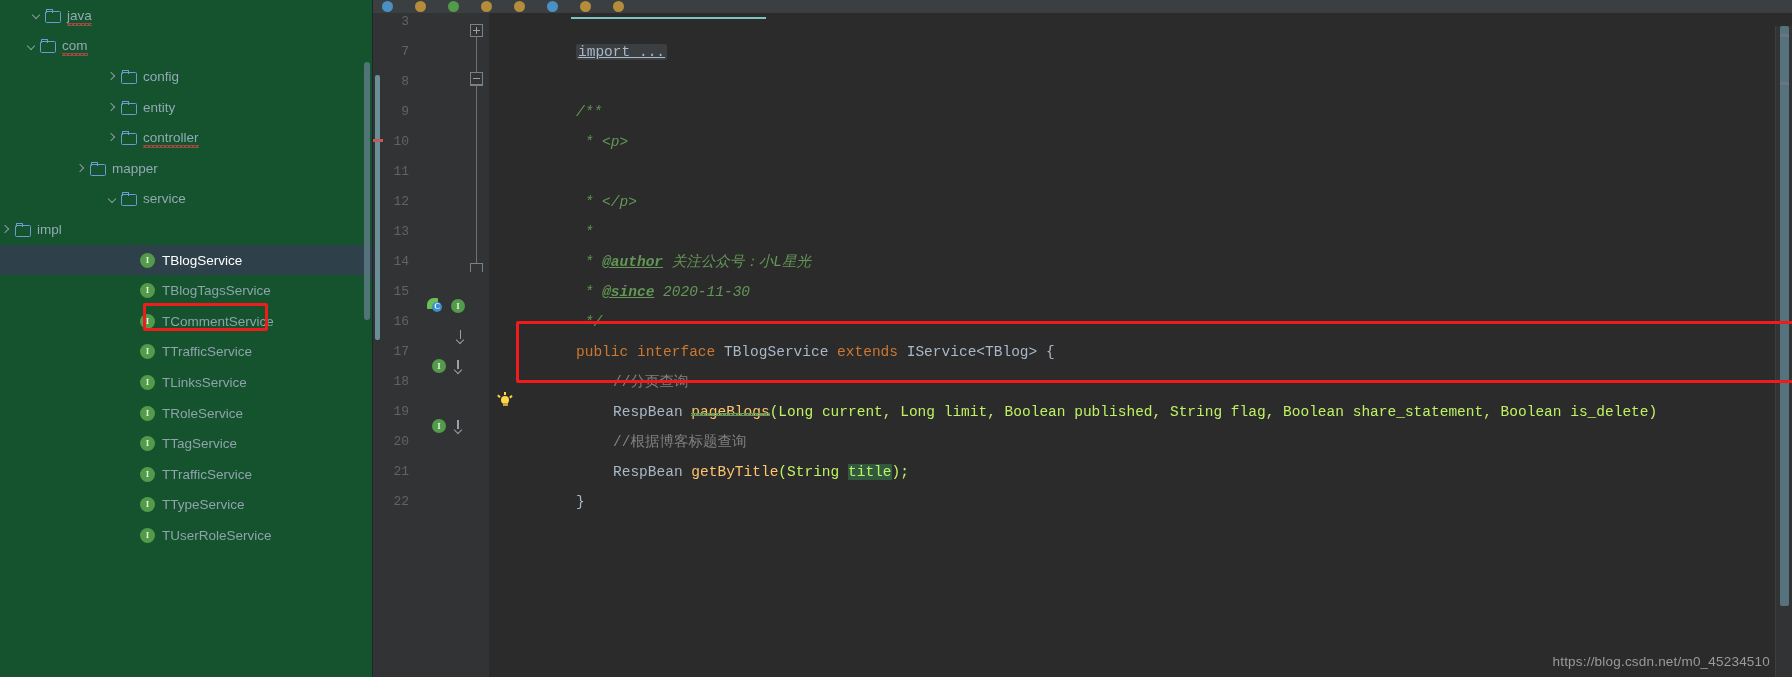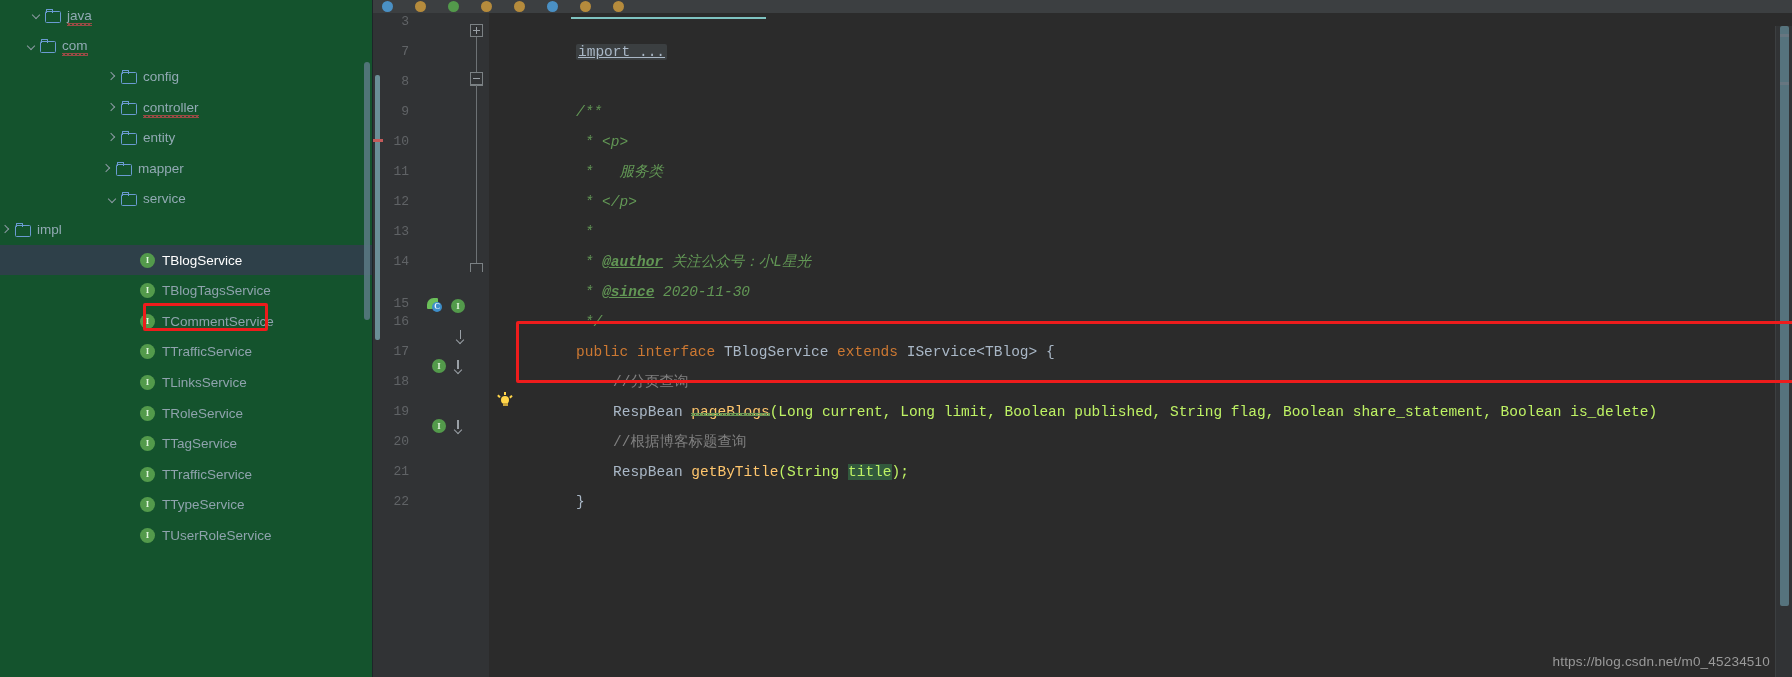--- a/index.html
+++ b/index.html
@@ -457,28 +457,28 @@
           <span class="tree-label folder squiggle">com</span>
         </div>
         <div class="tree-row" style="padding-left: 106px;">
           <span class="arrow collapsed"></span>
           <span class="folder-icon"></span>
           <span class="tree-label folder">config</span>
         </div>
         <div class="tree-row" style="padding-left: 106px;">
           <span class="arrow collapsed"></span>
           <span class="folder-icon"></span>
-          <span class="tree-label folder squiggle">controller</span>
+          <span class="tree-label folder">entity</span>
         </div>
         <div class="tree-row" style="padding-left: 106px;">
           <span class="arrow collapsed"></span>
           <span class="folder-icon"></span>
-          <span class="tree-label folder">entity</span>
-        </div>
-        <div class="tree-row" style="padding-left: 101px;">
+          <span class="tree-label folder squiggle">controller</span>
+        </div>
+        <div class="tree-row" style="padding-left: 75px;">
           <span class="arrow collapsed"></span>
           <span class="folder-icon"></span>
           <span class="tree-label folder">mapper</span>
         </div>
         <div class="tree-row" style="padding-left: 106px;">
           <span class="arrow expanded"></span>
           <span class="folder-icon"></span>
           <span class="tree-label folder">service</span>
         </div>
         <div class="tree-row" style="">
@@ -591,21 +591,21 @@
         <div id="gutter-nums">
             <div class="lnum" style="top: -6px;">3</div>
             <div class="lnum" style="top: 24px;">7</div>
             <div class="lnum" style="top: 54px;">8</div>
             <div class="lnum" style="top: 84px;">9</div>
             <div class="lnum" style="top: 114px;">10</div>
             <div class="lnum" style="top: 144px;">11</div>
             <div class="lnum" style="top: 174px;">12</div>
             <div class="lnum" style="top: 204px;">13</div>
             <div class="lnum" style="top: 234px;">14</div>
-            <div class="lnum" style="top: 276px;">15</div>
+            <div class="lnum" style="top: 264px;">15</div>
             <div class="lnum" style="top: 294px;">16</div>
             <div class="lnum" style="top: 324px;">17</div>
             <div class="lnum" style="top: 354px;">18</div>
             <div class="lnum" style="top: 384px;">19</div>
             <div class="lnum" style="top: 414px;">20</div>
             <div class="lnum" style="top: 444px;">21</div>
             <div class="lnum" style="top: 474px;">22</div>
           </div>
 
         <div class="gicon" style="top:278px; left:30px;">
@@ -647,23 +647,20 @@
         <div class="code-line" style="top:24px;"></div>
 
         <div class="code-line" style="top:54px;">
           <span class="cmt">/**</span>
         </div>
 
         <div class="code-line" style="top:84px;">
           <span class="cmt"> * &lt;p&gt;</span>
         </div>
 
-        <div class="code-line" style="top:114px;">
-          <span class="cmt"> *   服务类</span>
-        </div>
 
         <div class="code-line" style="top:144px;">
           <span class="cmt"> * &lt;/p&gt;</span>
         </div>
 
         <div class="code-line" style="top:174px;">
           <span class="cmt"> *</span>
         </div>
 
         <div class="code-line" style="top:204px;">

